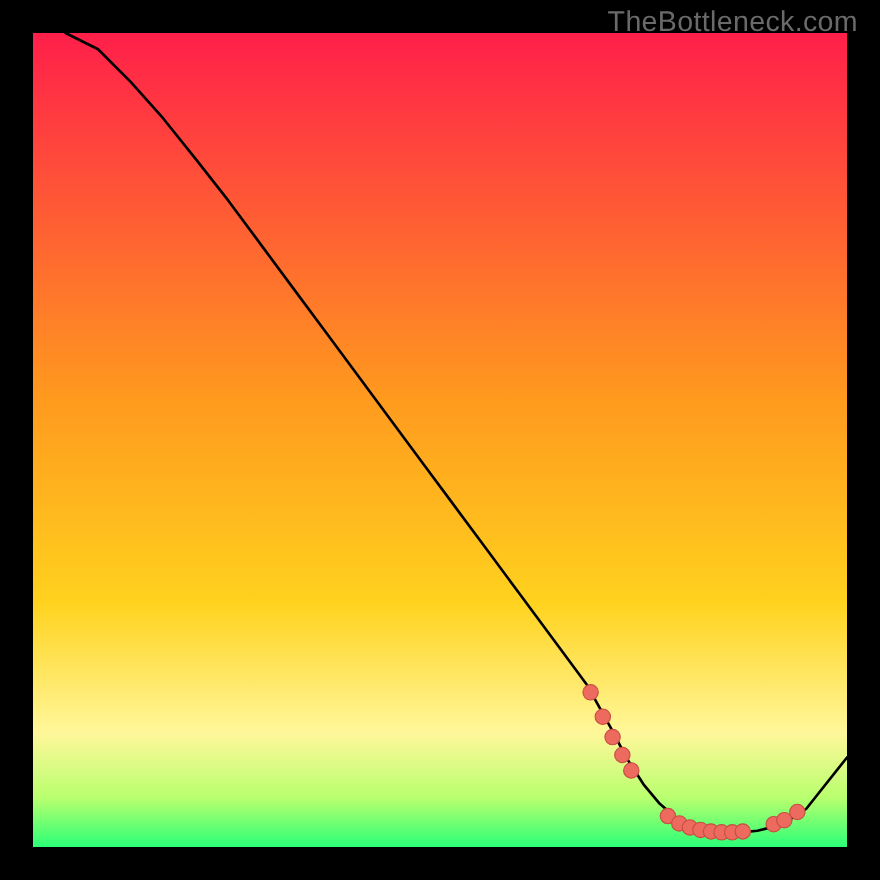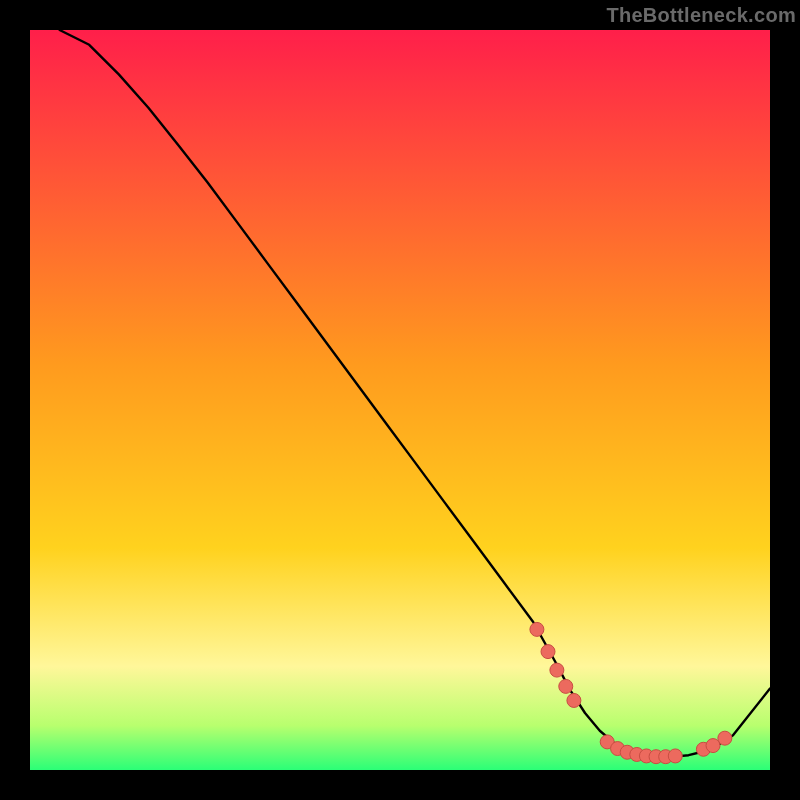--- a/index.html
+++ b/index.html
@@ -16,24 +16,24 @@
     height: 800px;
   }
   svg {
     position: absolute;
     top: 0;
     left: 0;
   }
   .attribution {
     position: absolute;
     top: 4px;
-    right: 4px;
+    right: 20px;
     font-family: Arial, Helvetica, sans-serif;
-    font-size: 20px;
-    font-weight: 700;
+    font-size: 26px;
+    font-weight: 400;
     color: #6a6a6a;
     letter-spacing: 0.3px;
     user-select: none;
   }
 </style>
 </head>
 <body>
 
 <div class="stage">
   <svg id="svg-root" width="800" height="800" viewBox="0 0 800 800">

